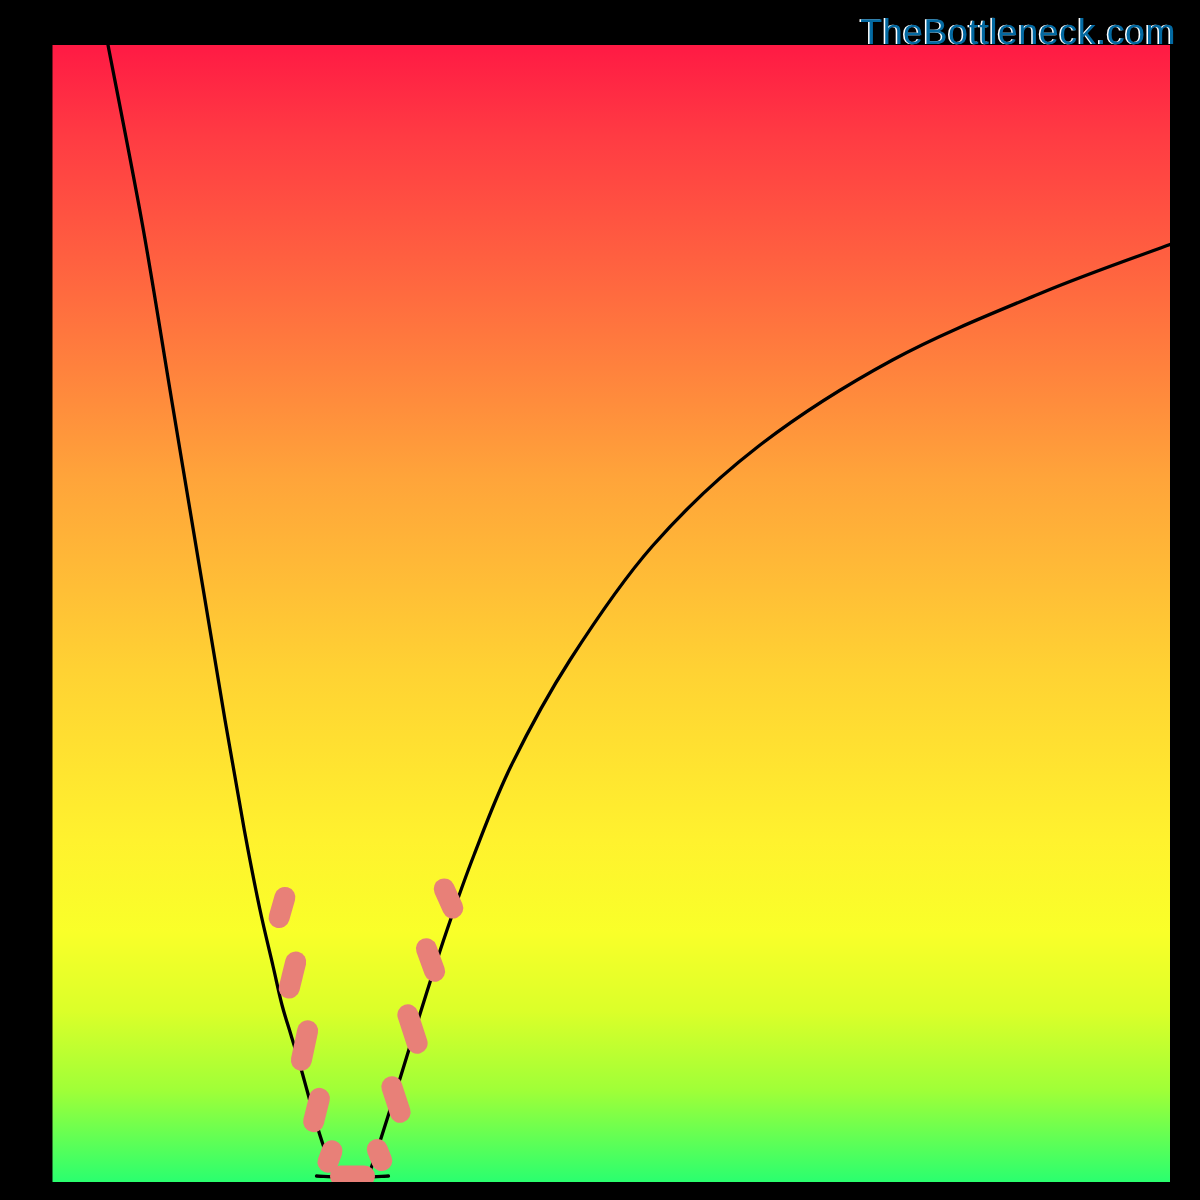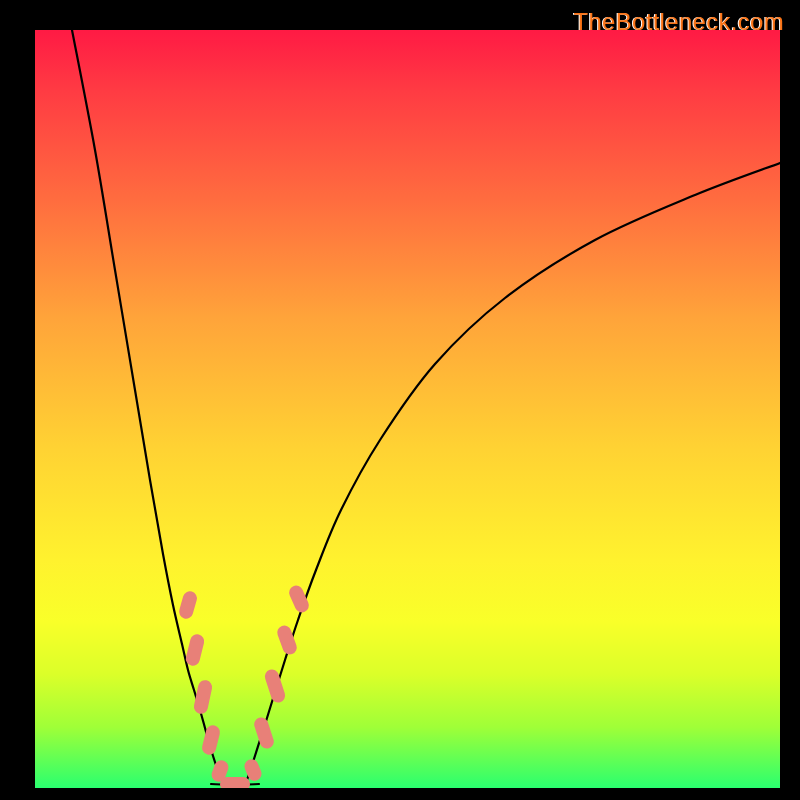--- a/index.html
+++ b/index.html
@@ -35,21 +35,21 @@
       #dbff29 85%,
       #9fff38 92%,
       #2aff6f 100%
     );
     overflow: hidden;
   }
   .watermark {
     position: absolute;
     top: 8px;
     right: 16px;
-    color: #f97316;
+    color: #0369a1;
     font-size: 24px;
     font-weight: 500;
     letter-spacing: 0.3px;
     text-shadow: -1px 0 0 #fff;
     user-select: none;
   }
   svg.curve {
     position: absolute;
     left: 0; top: 0;
     width: 745px;

